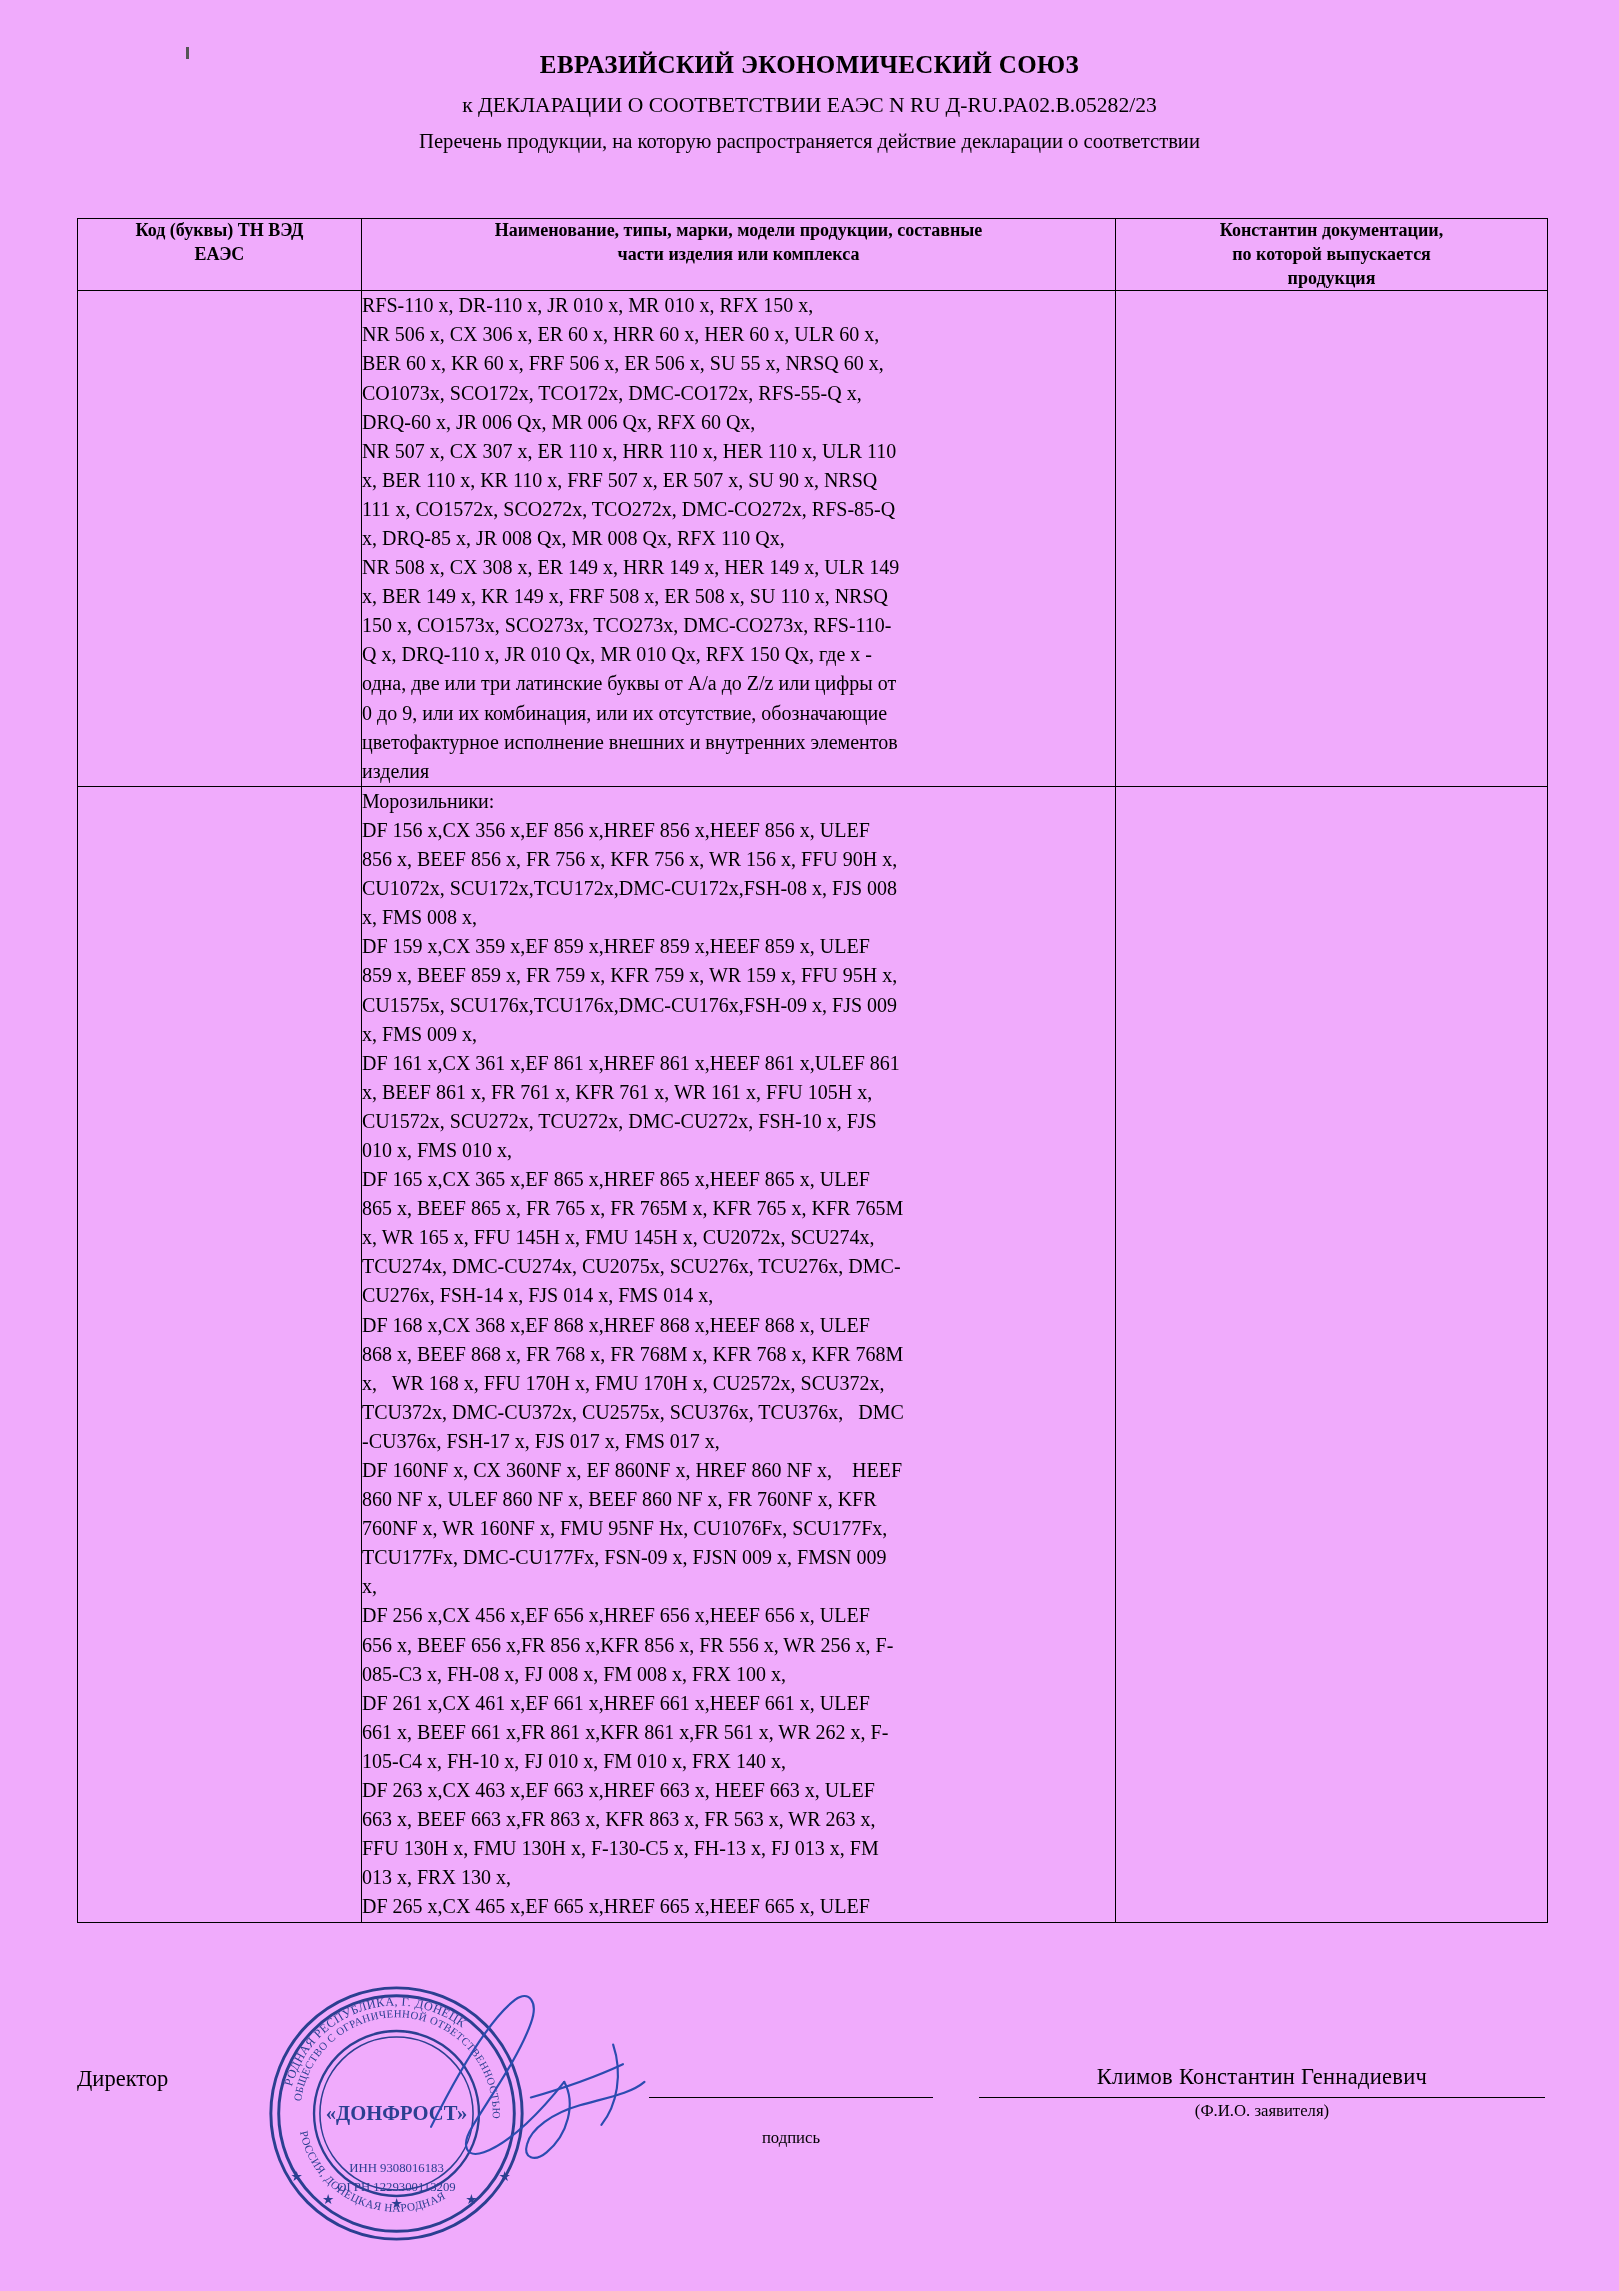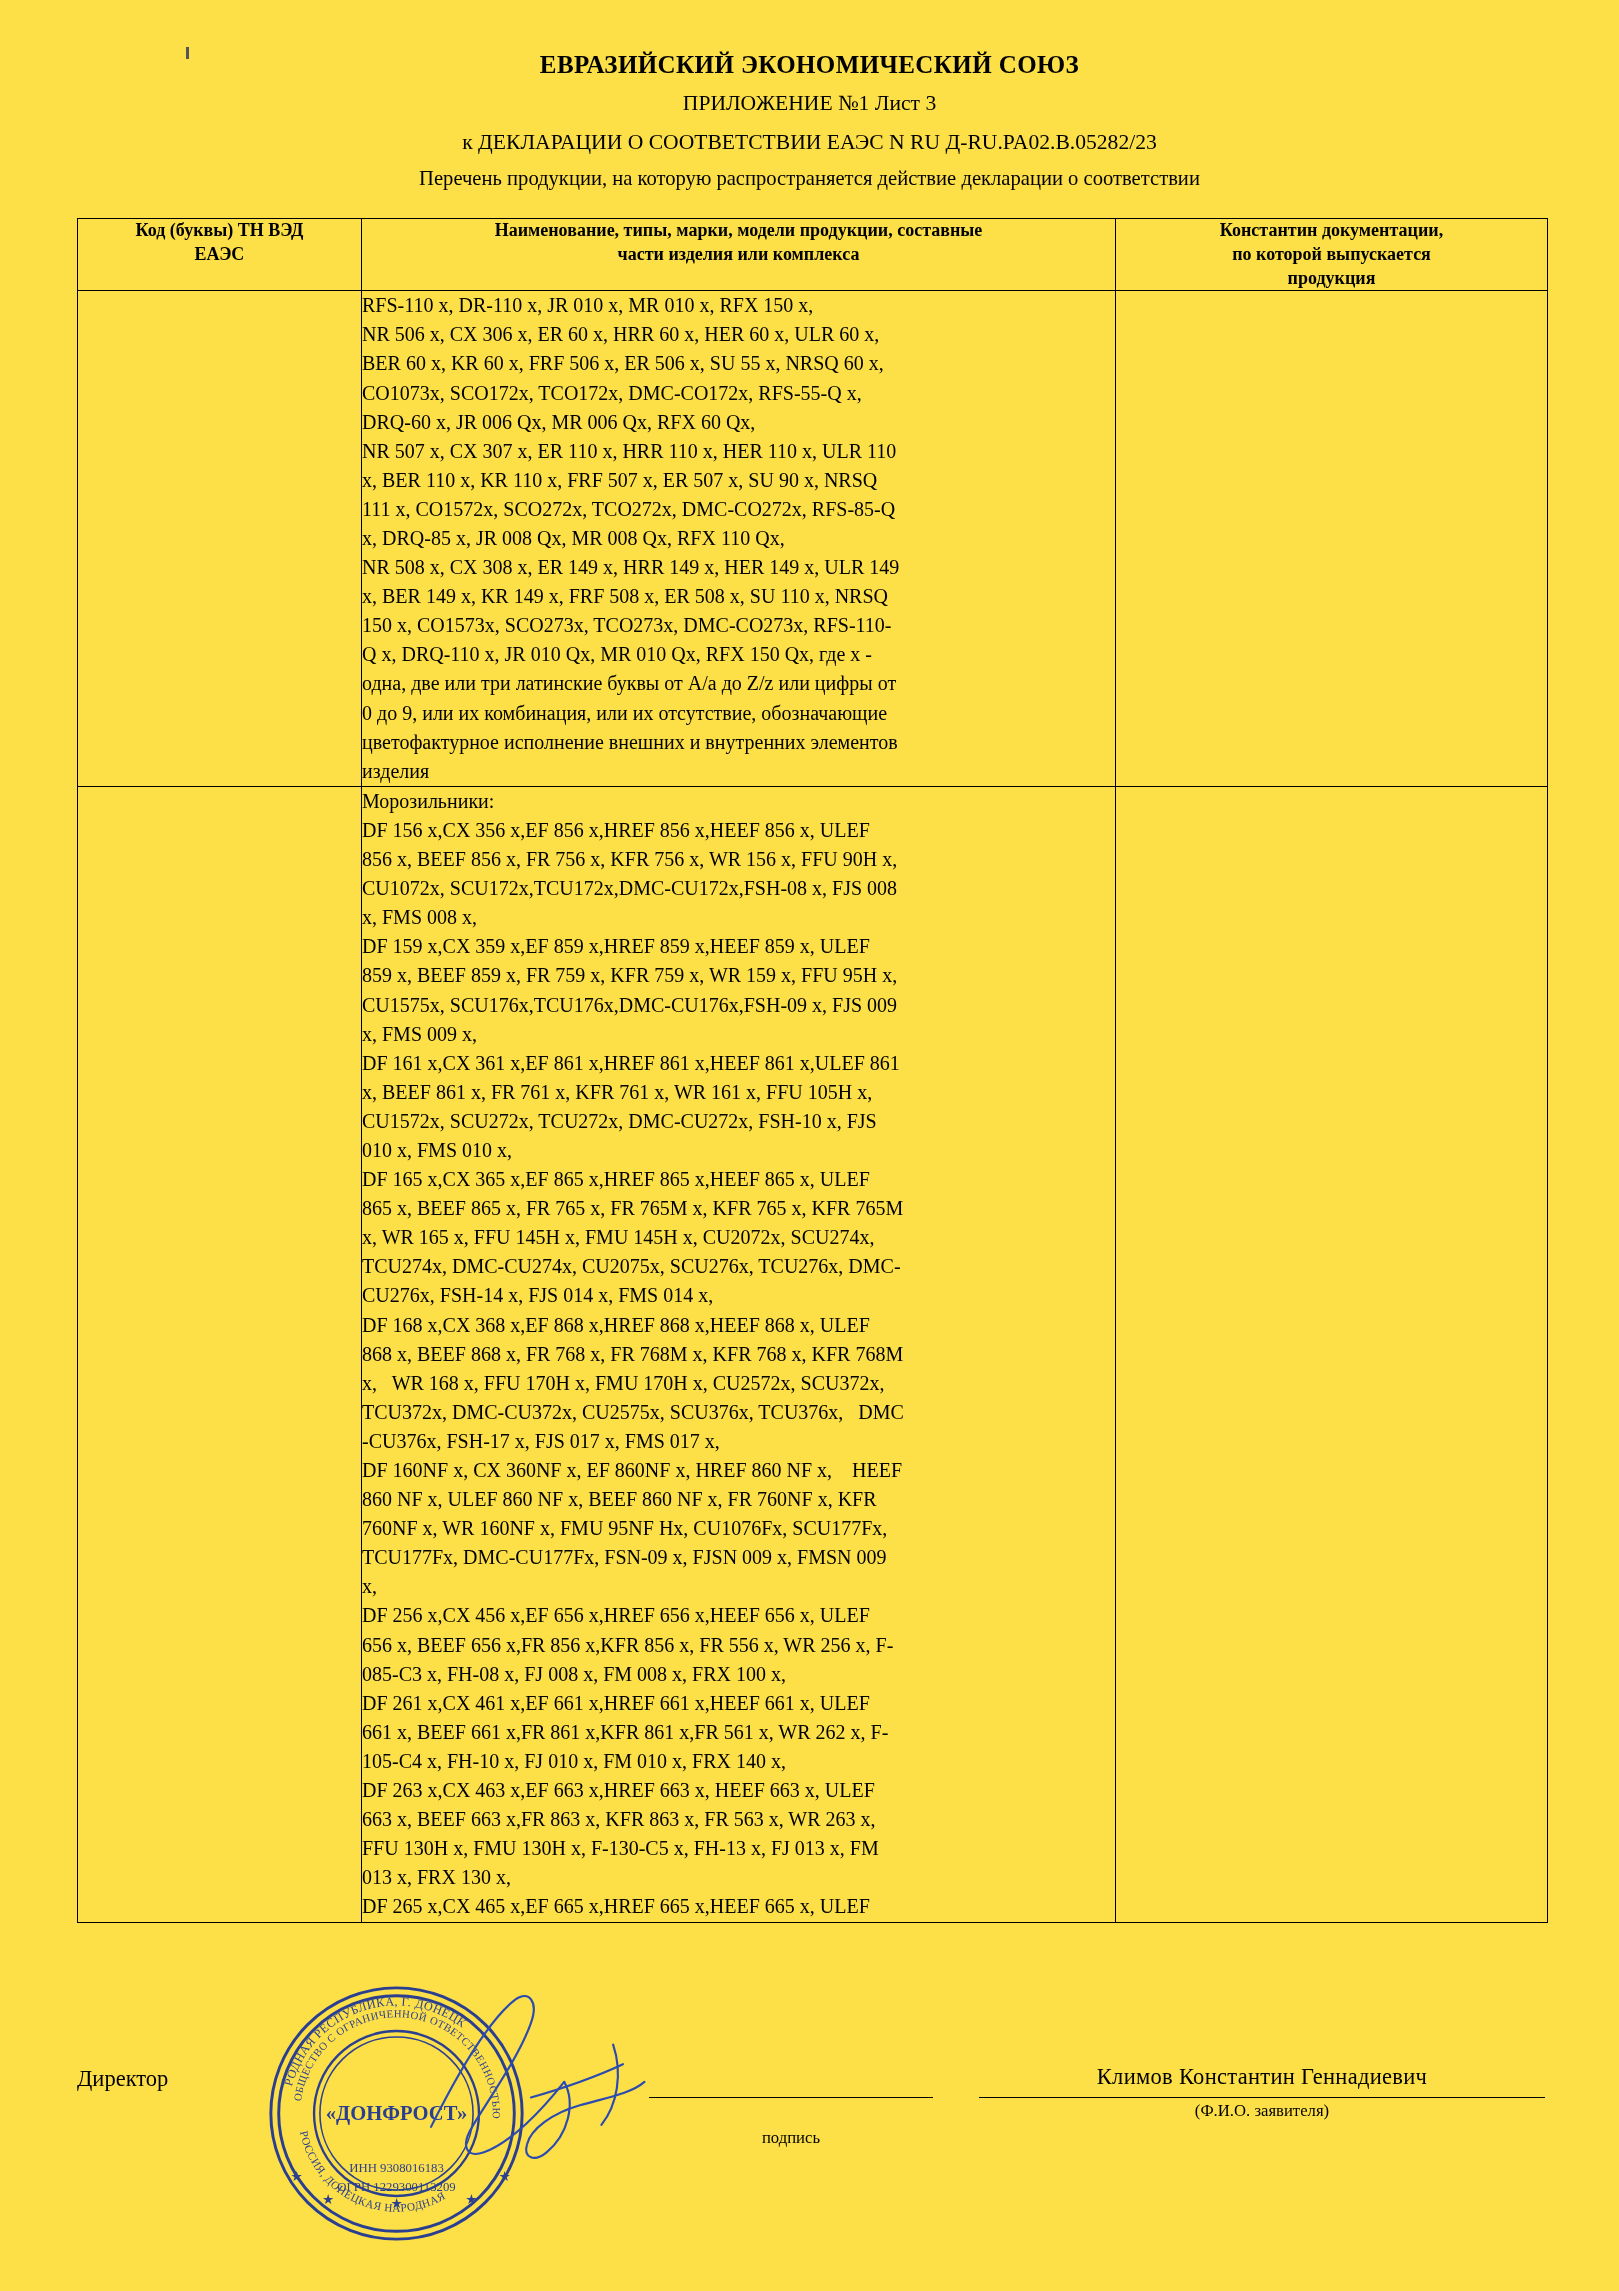--- a/index.html
+++ b/index.html
@@ -13,21 +13,21 @@
     font-family: "Liberation Serif", serif;
     color: #000000;
     position: relative;
     overflow: hidden;
   }
   .page {
     position: absolute;
     left: 0; top: 0;
     width: 1619px;
     height: 2292px;
-    background: #fde047;
+    background: #f0abfc;
   }
   .header {
     text-align: center;
     margin-top: 51px;
   }
   .title-main {
     font-size: 25px;
     font-weight: bold;
     letter-spacing: 0.4px;
   }
@@ -161,21 +161,20 @@
 </style>
 </head>
 <body>
 
 <div class="page">
 
   <div class="mark-tl"></div>
 
   <div class="header">
     <div class="title-main">ЕВРАЗИЙСКИЙ ЭКОНОМИЧЕСКИЙ СОЮЗ</div>
-    <div class="title-sub1">ПРИЛОЖЕНИЕ №1 Лист 3</div>
     <div class="title-sub2">к ДЕКЛАРАЦИИ О СООТВЕТСТВИИ ЕАЭС N RU Д-RU.PA02.B.05282/23</div>
     <div class="title-sub3">Перечень продукции, на которую распространяется действие декларации о соответствии</div>
   </div>
 
   <table class="main-table">
     <thead>
       <tr>
         <th class="col-head col1" style="white-space: pre-wrap;">Код (буквы) ТН ВЭД
 ЕАЭС</th>
         <th class="col-head col2" style="white-space: pre-wrap;">Наименование, типы, марки, модели продукции, составные

